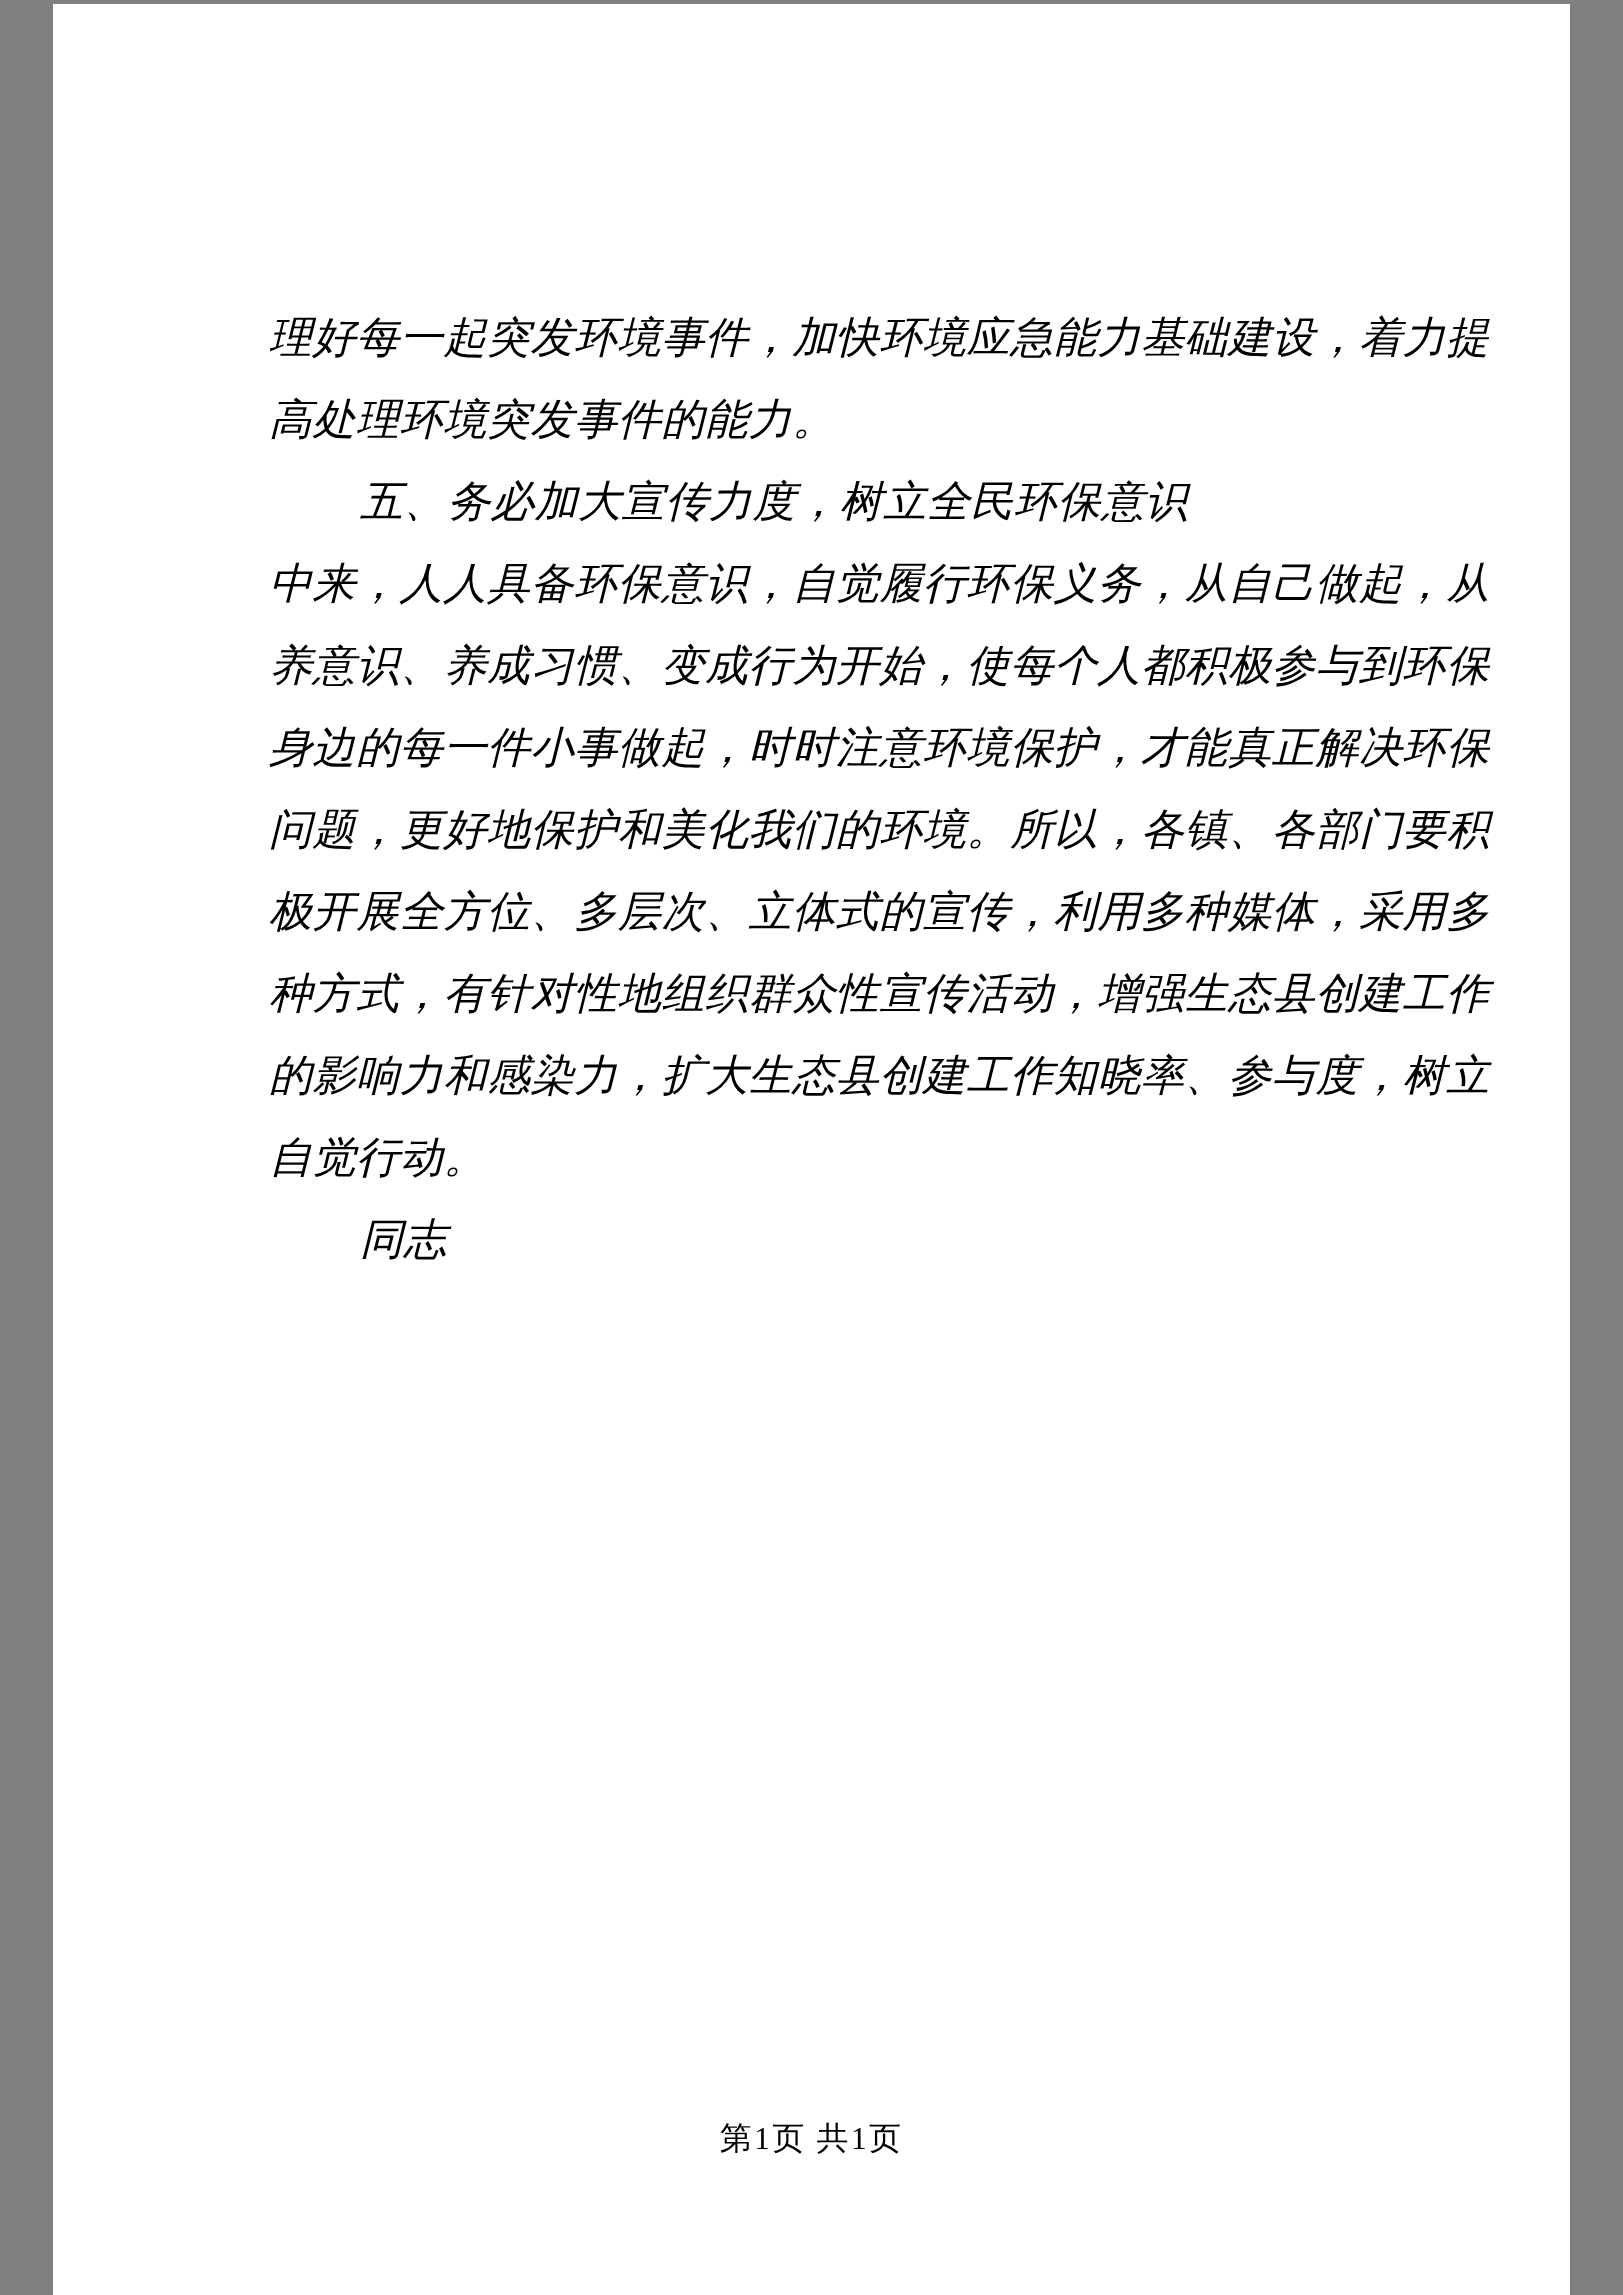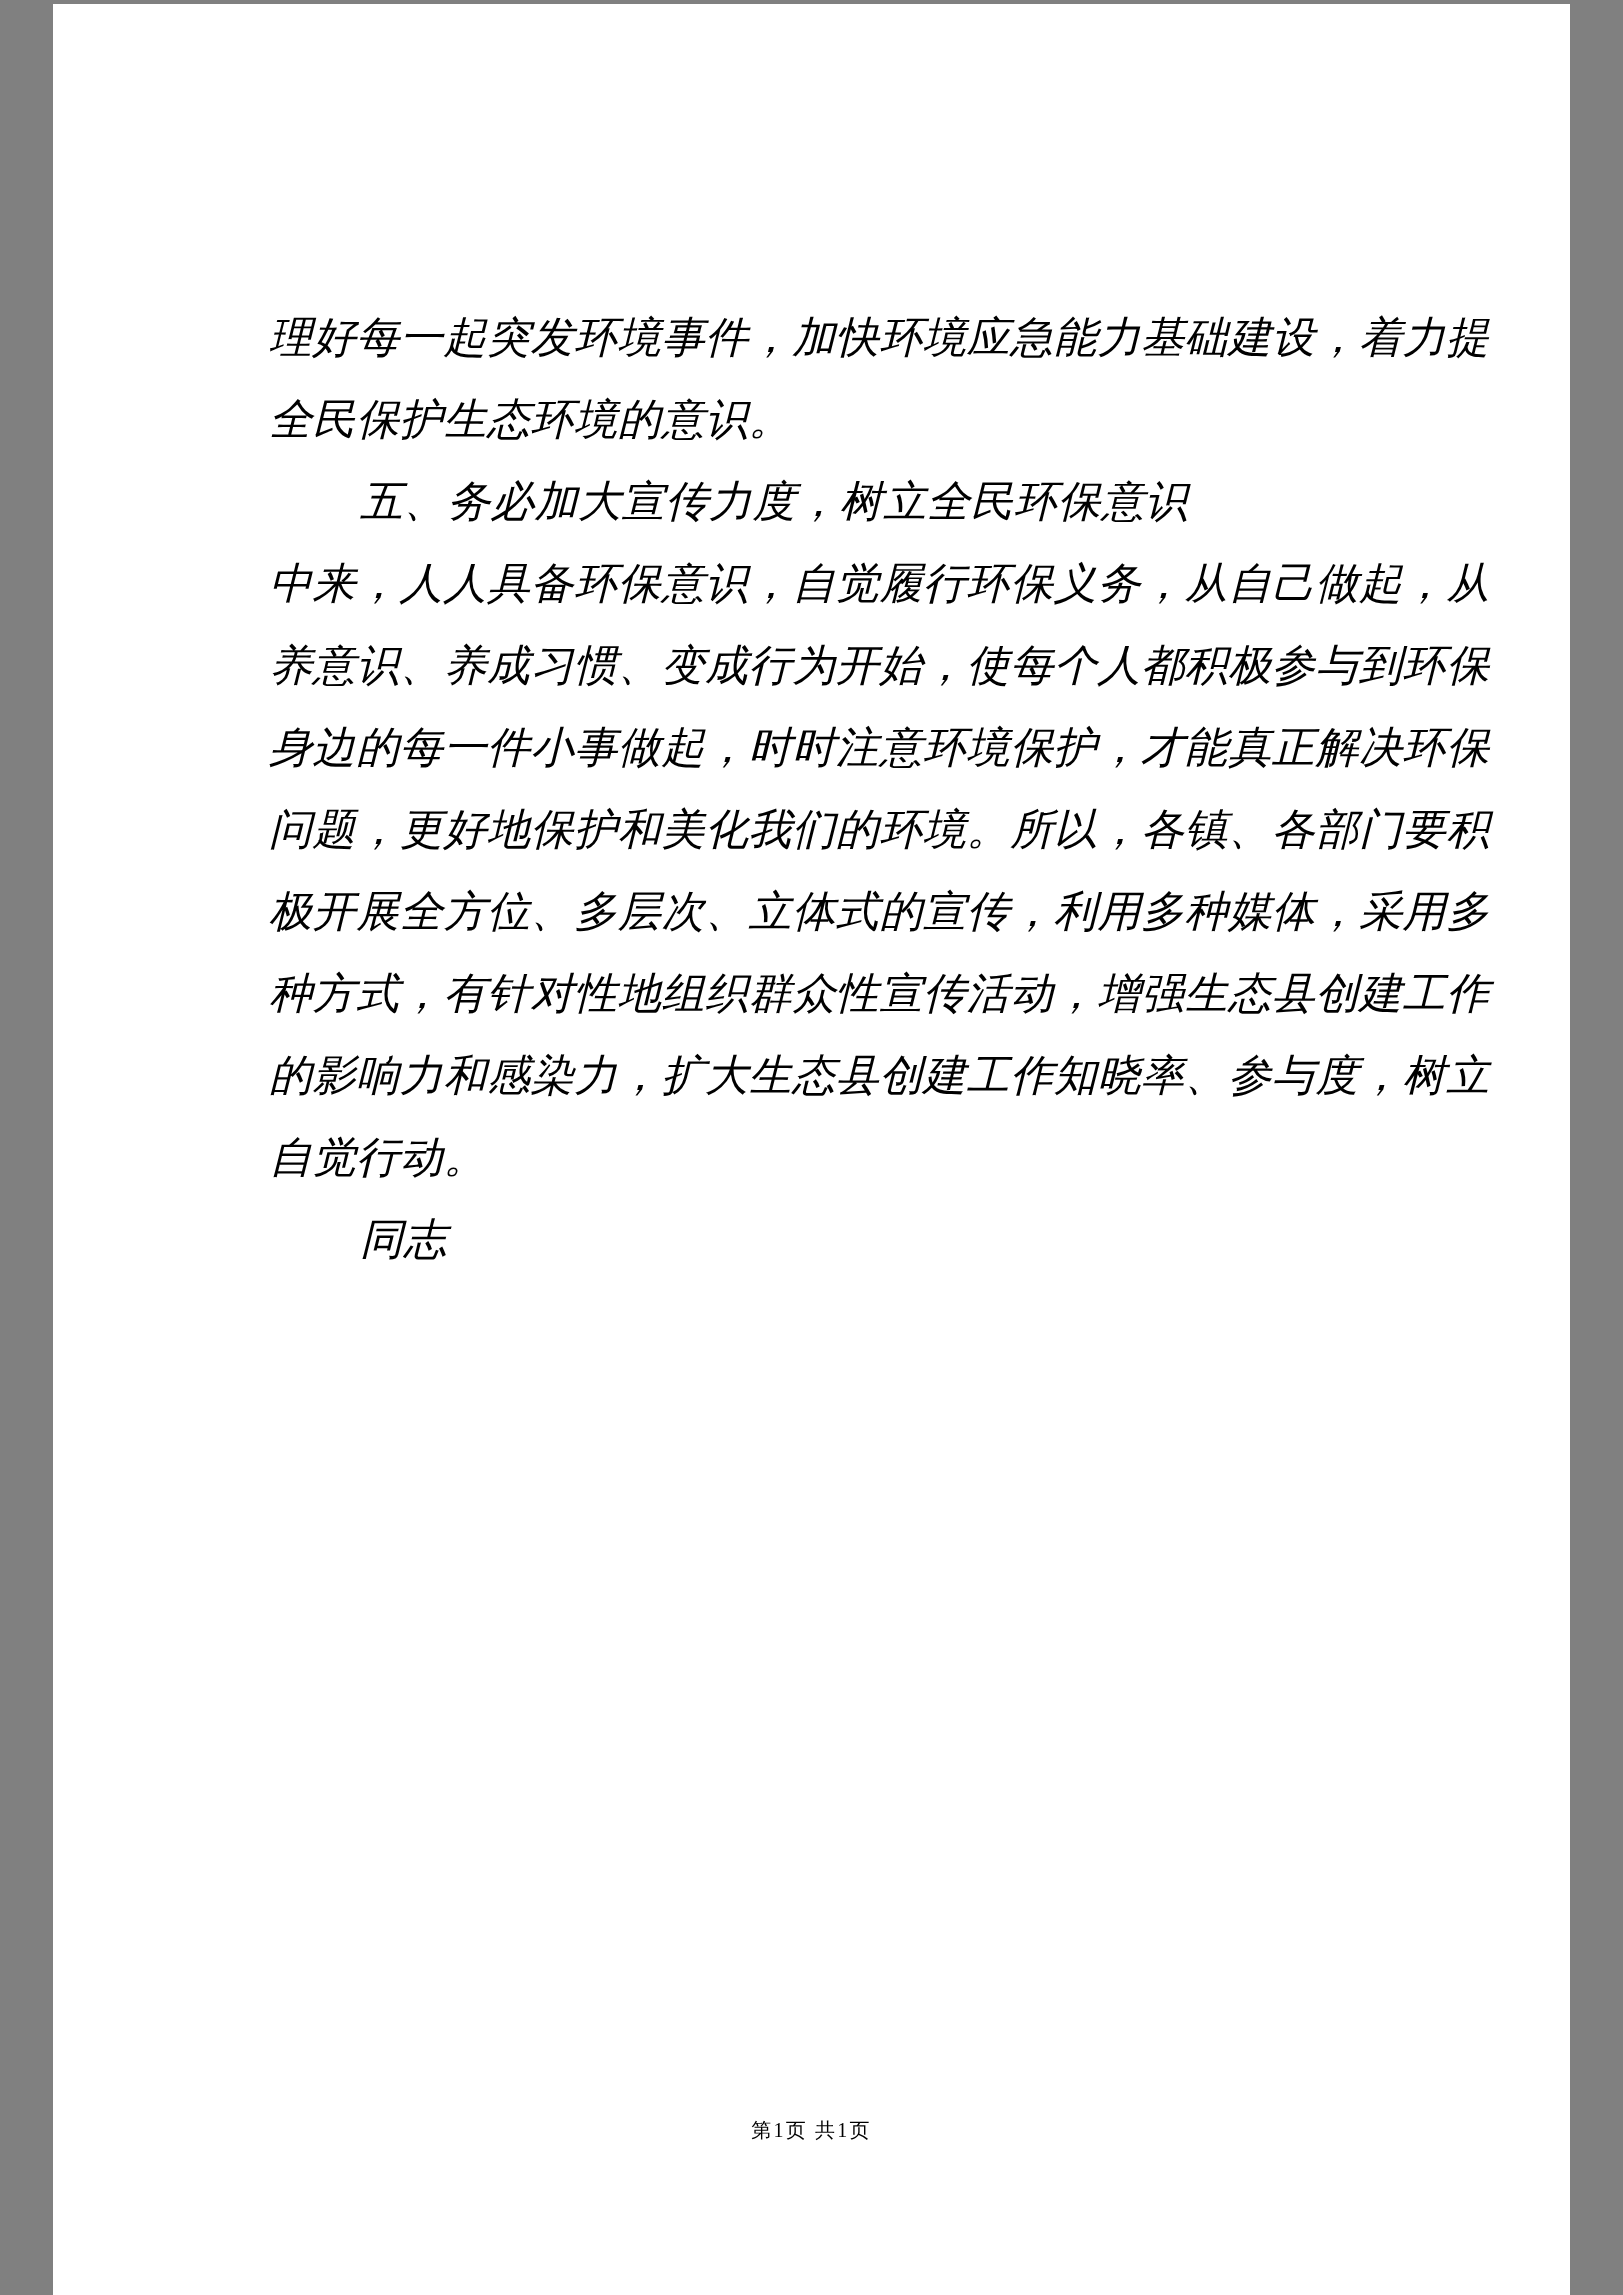--- a/index.html
+++ b/index.html
@@ -35,33 +35,33 @@
     padding-left: 91px;
   }
   .page-footer {
     position: absolute;
     left: 0;
     right: 0;
     top: 2113px;
     text-align: center;
   }
   .page-footer span {
-    font-size: 20px;
+    font-size: 32px;
     font-style: normal;
     color: #000000;
     letter-spacing: 2.2px;
   }
 </style>
 </head>
 <body>
 
 <div class="doc-page">
   <div class="text-block" id="lines-container">
       <div class="text-line">理好每一起突发环境事件，加快环境应急能力基础建设，着力提</div>
-      <div class="text-line">全民保护生态环境的意识。</div>
+      <div class="text-line">高处理环境突发事件的能力。</div>
       <div class="text-line indent">五、务必加大宣传力度，树立全民环保意识</div>
       <div class="text-line">中来，人人具备环保意识，自觉履行环保义务，从自己做起，从</div>
       <div class="text-line">养意识、养成习惯、变成行为开始，使每个人都积极参与到环保</div>
       <div class="text-line">身边的每一件小事做起，时时注意环境保护，才能真正解决环保</div>
       <div class="text-line">问题，更好地保护和美化我们的环境。所以，各镇、各部门要积</div>
       <div class="text-line">极开展全方位、多层次、立体式的宣传，利用多种媒体，采用多</div>
       <div class="text-line">种方式，有针对性地组织群众性宣传活动，增强生态县创建工作</div>
       <div class="text-line">的影响力和感染力，扩大生态县创建工作知晓率、参与度，树立</div>
       <div class="text-line">自觉行动。</div>
       <div class="text-line indent">同志</div>

